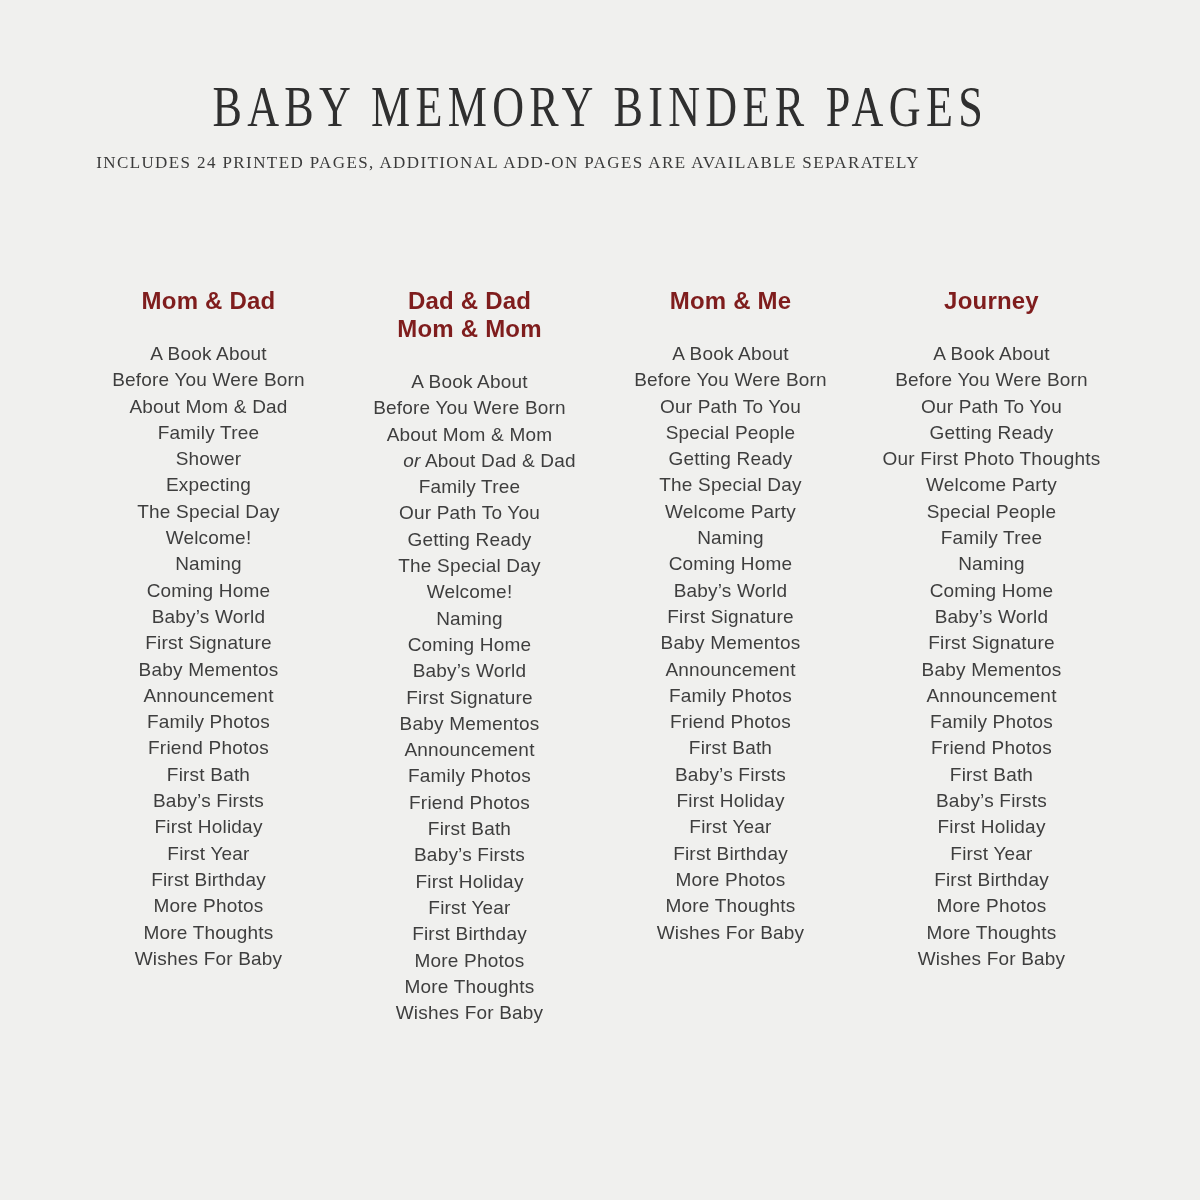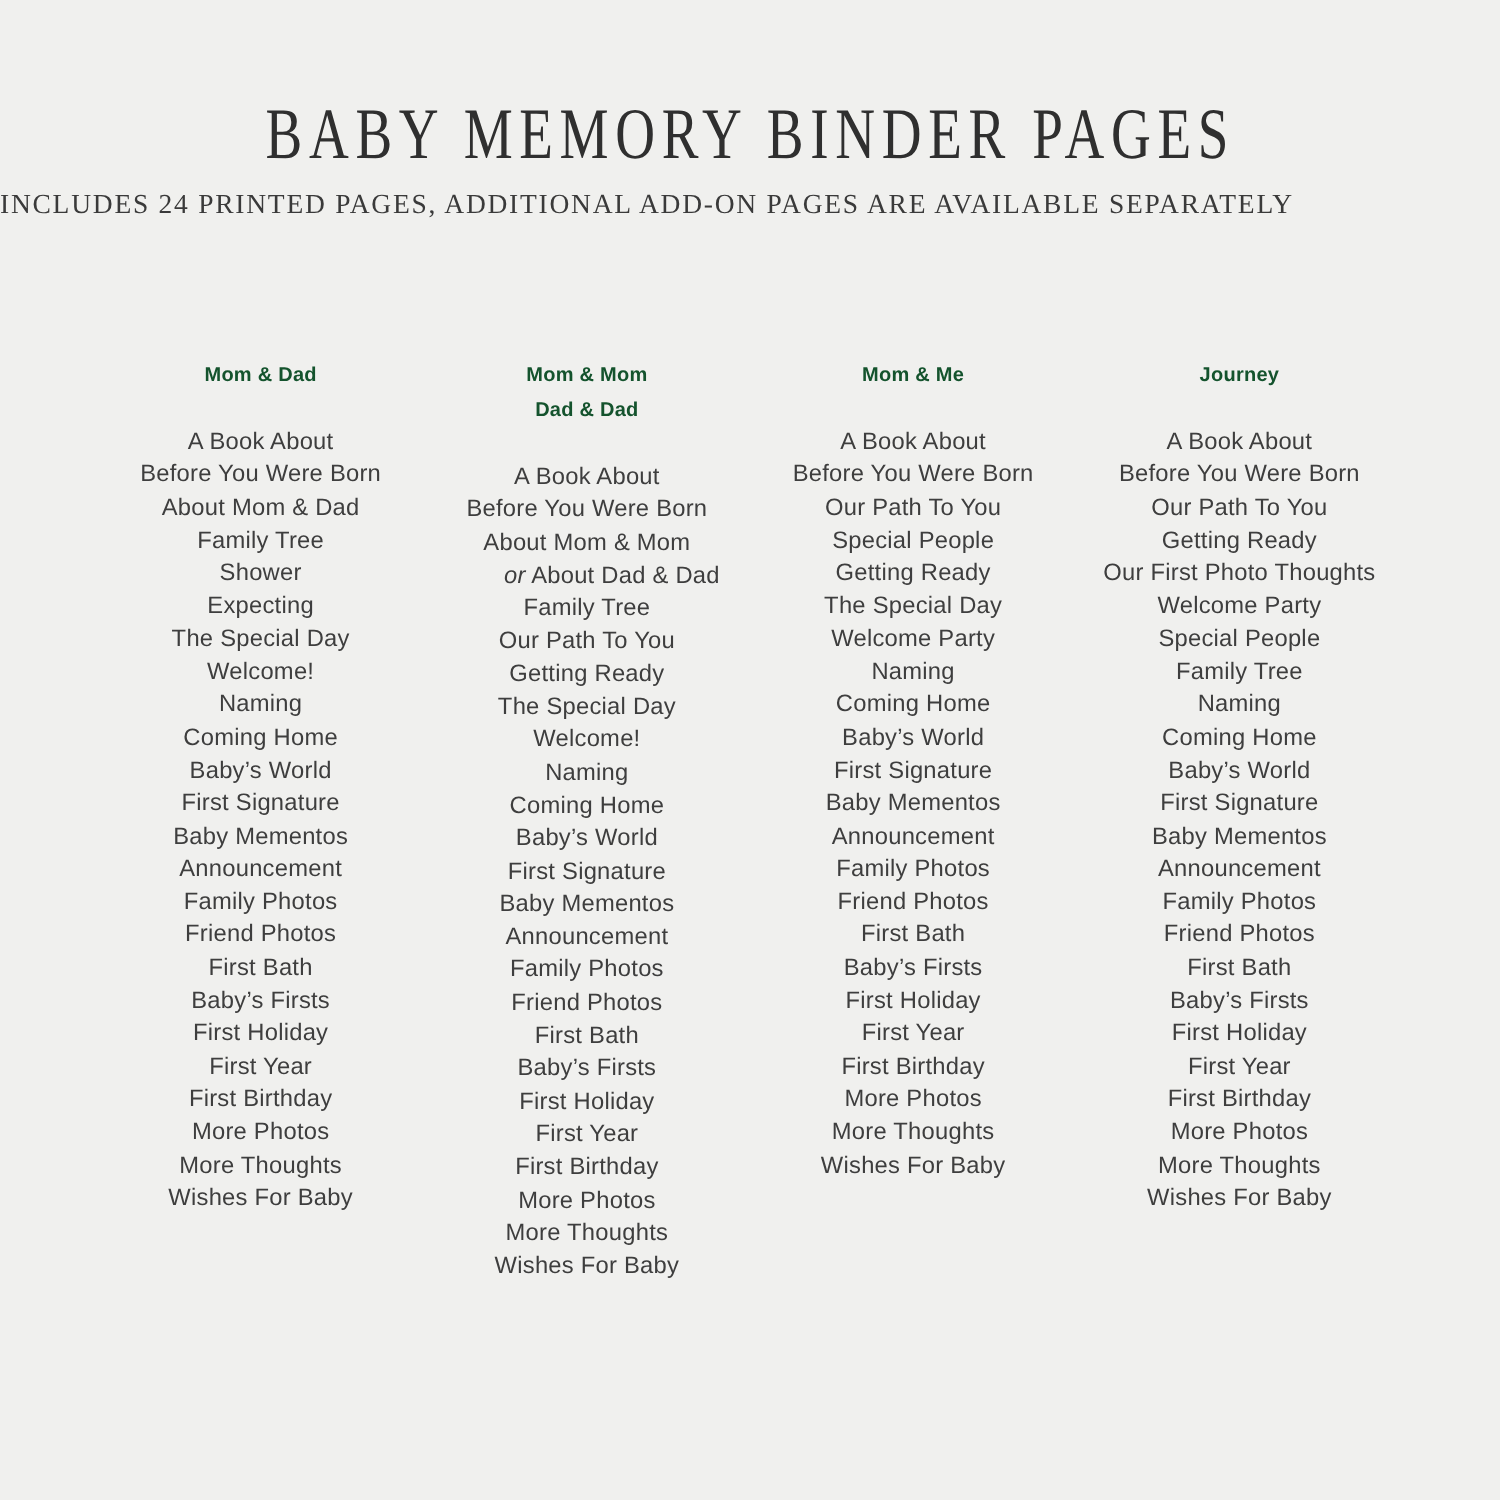--- a/index.html
+++ b/index.html
@@ -28,44 +28,45 @@
     color: #2f2f2f;
     white-space: nowrap;
     display: inline-block;
     transform: scaleX(0.76);
     transform-origin: 50% 50%;
   }
   .title-wrap { width: 1200px; text-align: center; }
   .subtitle {
     margin-top: 16px;
     font-family: "Liberation Serif", serif;
-    font-size: 22px;
+    font-size: 17px;
     line-height: 22px;
     letter-spacing: 1.4px;
     color: #3a3a3a;
     white-space: nowrap;
+    padding-left: 48px;
   }
   .columns {
     position: absolute;
     left: 78px;
     top: 287px;
     width: 1044px;
     display: grid;
     grid-template-columns: repeat(4, 1fr);
   }
   .column {
     text-align: center;
     color: #3e3e3e;
   }
   .column-title {
     font-weight: bold;
-    font-size: 16px;
+    font-size: 24px;
     line-height: 28px;
     letter-spacing: 0.2px;
-    color: #14532d;
+    color: #7f1d1d;
     margin-bottom: 26px;
   }
   .page-item {
     font-size: 19px;
     line-height: 26.3px;
     letter-spacing: 0.2px;
     white-space: nowrap;
   }
   .italic { font-style: italic; margin-left: 40px; }
 </style>
@@ -107,22 +108,22 @@
           <div class="page-item">First Holiday</div>
           <div class="page-item">First Year</div>
           <div class="page-item">First Birthday</div>
           <div class="page-item">More Photos</div>
           <div class="page-item">More Thoughts</div>
           <div class="page-item">Wishes For Baby</div>
         </div>
     </div>
     <div class="column">
       <div class="column-title">
+          <div class="column-title-line">Dad &amp; Dad</div>
           <div class="column-title-line">Mom &amp; Mom</div>
-          <div class="column-title-line">Dad &amp; Dad</div>
         </div>
       <div class="column-items">
           <div class="page-item">A Book About</div>
           <div class="page-item">Before You Were Born</div>
           <div class="page-item">About Mom &amp; Mom</div>
           <div class="page-item"><span class="italic">or</span><span> About Dad &amp; Dad</span></div>
           <div class="page-item">Family Tree</div>
           <div class="page-item">Our Path To You</div>
           <div class="page-item">Getting Ready</div>
           <div class="page-item">The Special Day</div>

